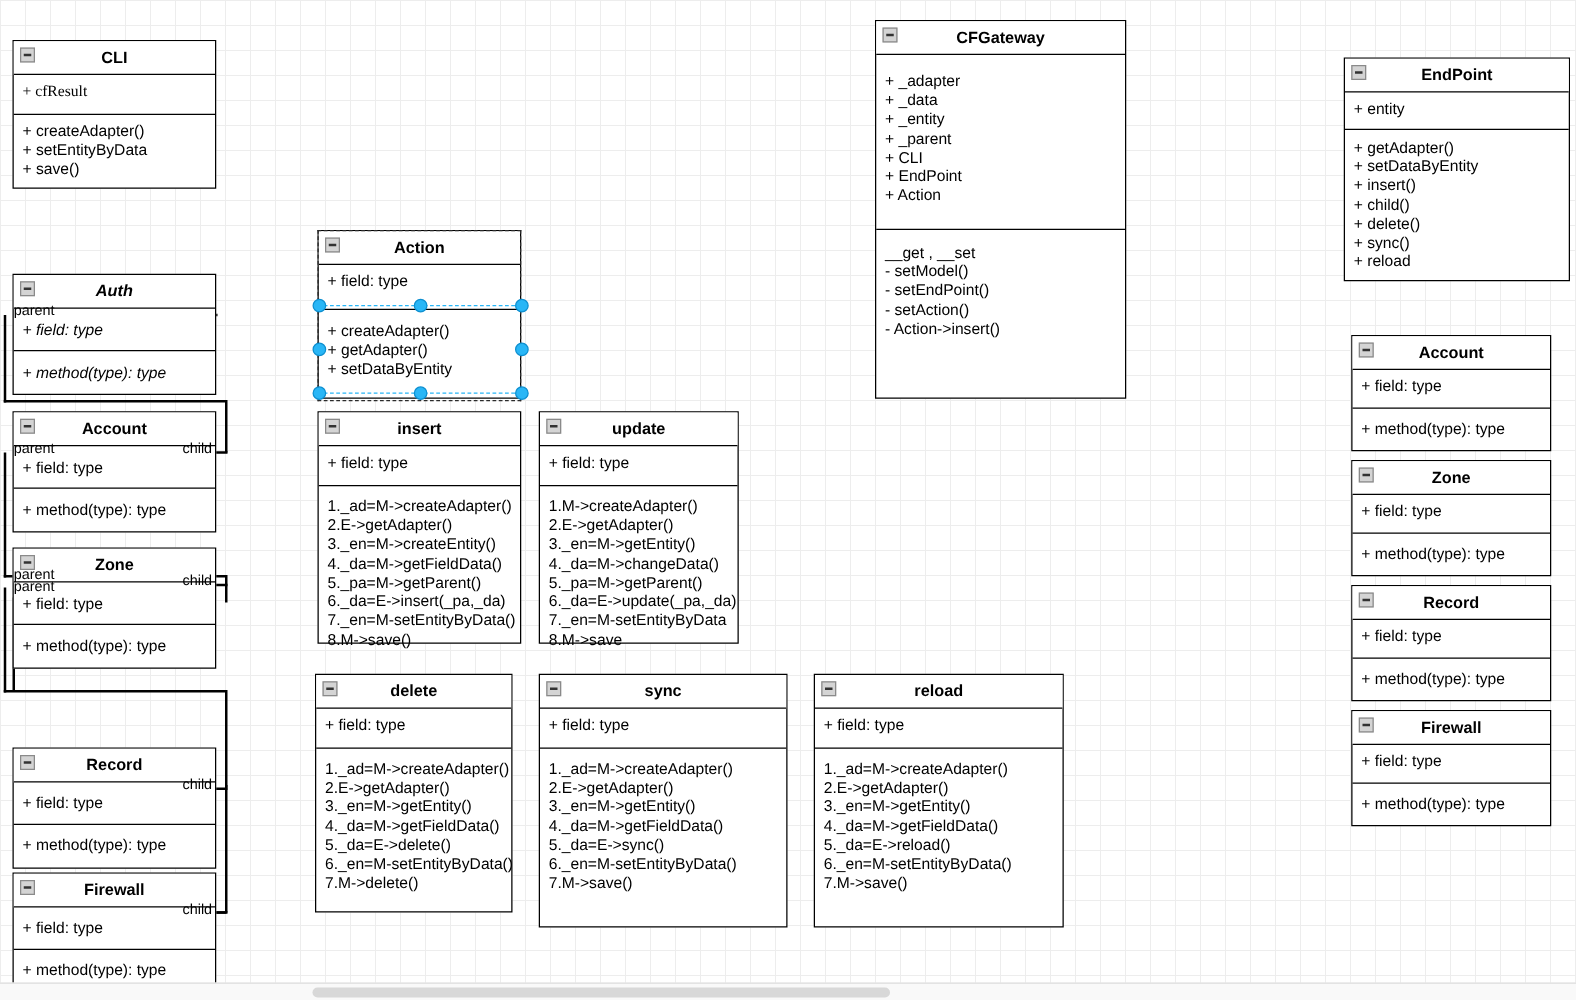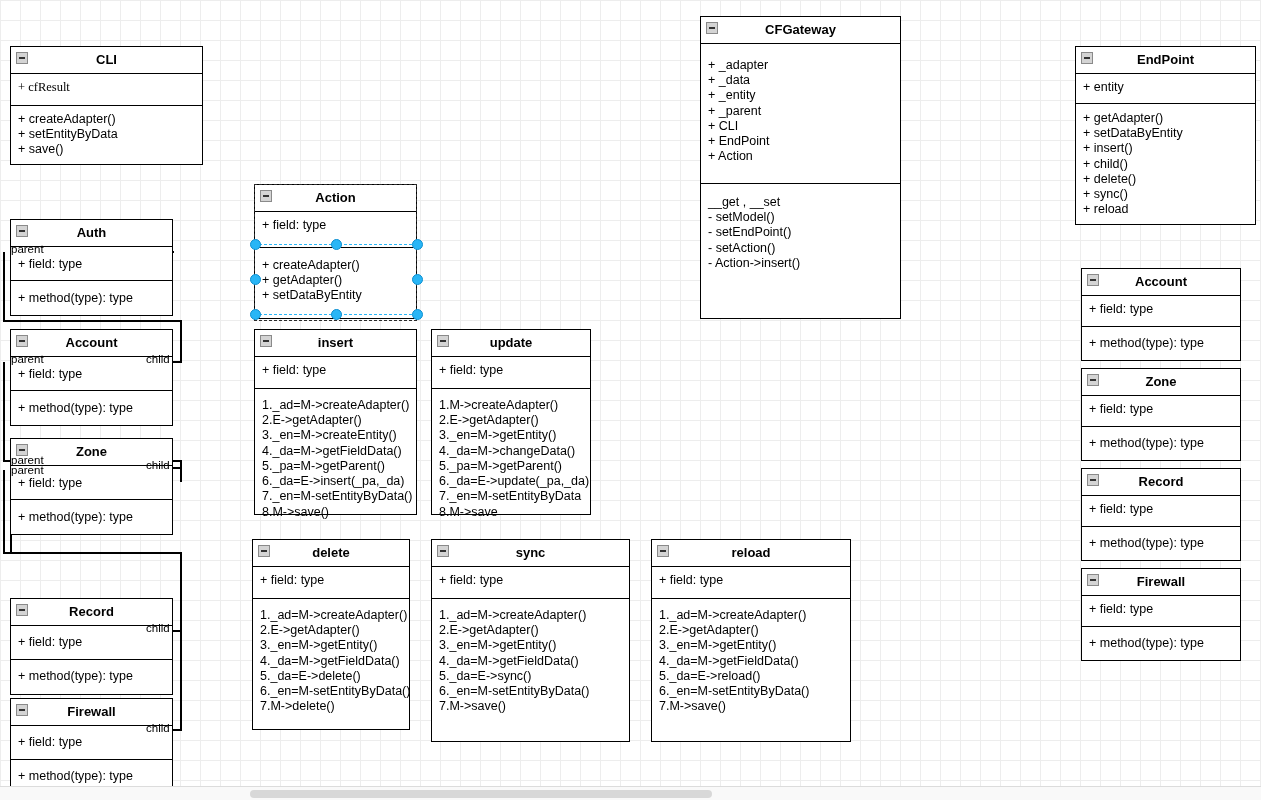--- a/index.html
+++ b/index.html
@@ -137,21 +137,21 @@
   <div class="conn v" style="left:10px; top:478px; height:74px;"></div>
   <div class="conn v" style="left:180px; top:628px; height:102px;"></div>
   <div class="conn h" style="left:173px; top:729px; width:8px;"></div>
 
   <div class="conn h" style="left:130px; top:361px; width:52px;"></div>
   <div class="conn h" style="left:130px; top:467px; width:52px;"></div>
   <div class="conn h" style="left:130px; top:630px; width:52px;"></div>
   <div class="conn h" style="left:130px; top:729px; width:52px;"></div>
   <div class="conn h" style="left:130px; top:251px; width:44px;"></div>
 
-  <div class="uml" style="left:10px; top:46px; width:193px;">
+  <div class="uml" style="left:10px; top:32px; width:163px;">
     <div class="hdr">
       <span class="collapse"></span>
       <span>CLI</span>
     </div>
     <div class="sec" style="height:32px;font-family:Liberation Serif, serif;">
       <div class="line">+ cfResult</div>
     </div>
     <div class="sec nb">
       <div class="line">+ createAdapter()</div>
       <div class="line">+ setEntityByData</div>
@@ -179,21 +179,21 @@
   <div class="sel-dash" style="left:254px; top:314px; width:163px;"></div>
   <div class="handle" style="left:255px; top:244px;"></div>
   <div class="handle" style="left:336px; top:244px;"></div>
   <div class="handle" style="left:417px; top:244px;"></div>
   <div class="handle" style="left:255px; top:279px;"></div>
   <div class="handle" style="left:417px; top:279px;"></div>
   <div class="handle" style="left:255px; top:314px;"></div>
   <div class="handle" style="left:336px; top:314px;"></div>
   <div class="handle" style="left:417px; top:314px;"></div>
 
-  <div class="uml" style="left:10px; top:219px; width:163px;">
+  <div class="uml" style="left:10px; top:219px; width:163px;font-style:italic;">
     <div class="hdr">
       <span class="collapse"></span>
       <span>Auth</span>
     </div>
     <div class="sec" style="height:34px; padding-top:10px;">
       <div class="line">+ field: type</div>
     </div>
     <div class="sec nb" style="height:34px; padding-top:10px;">
       <div class="line">+ method(type): type</div>
     </div>

